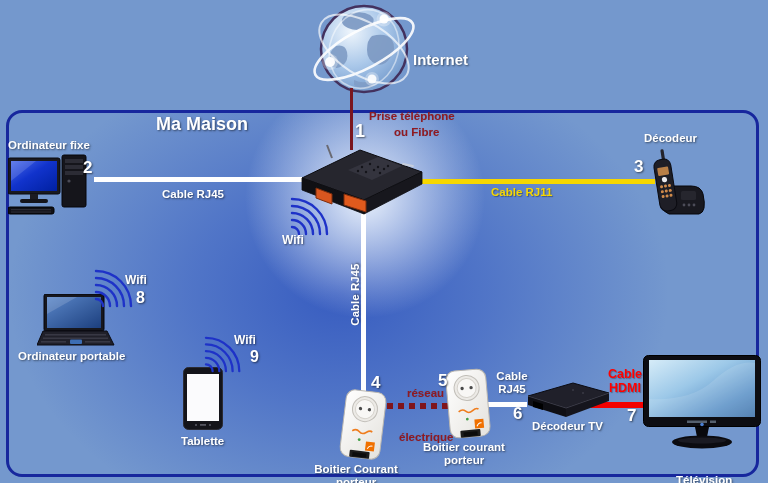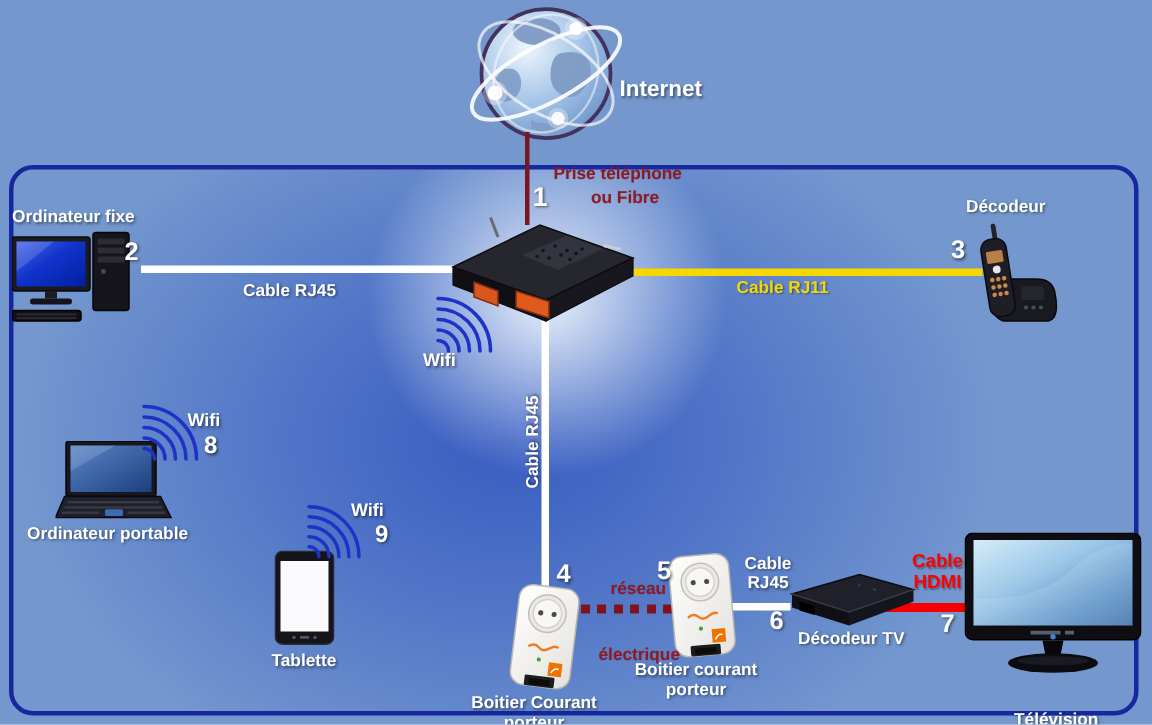--- a/index.html
+++ b/index.html
@@ -107,20 +107,21 @@
     </g>
     <circle cx="20" cy="60" r="5" fill="#fff" opacity="0.95"></circle>
       <circle cx="20" cy="60" r="8" fill="#fff" opacity="0.3"></circle>
     <circle cx="74" cy="17" r="4.5" fill="#fff" opacity="0.95"></circle>
       <circle cx="74" cy="17" r="7.5" fill="#fff" opacity="0.3"></circle>
     <circle cx="62" cy="77" r="4.5" fill="#fff" opacity="0.9"></circle>
       <circle cx="62" cy="77" r="7" fill="#fff" opacity="0.3"></circle>
   </svg>
   <div class="lbl" id="internet-label">Internet</div>
 
+  <div class="lbl" id="title">Ma Maison</div>
 
   <div class="cable" id="fibre-line"></div>
   <div class="lbl maroon" id="conn1-l1">Prise téléphone</div>
   <div class="lbl maroon" id="conn1-l2">ou Fibre</div>
   <div class="num" id="num1">1</div>
 
   <svg class="dev" style="left:296px;top:142px;z-index:2;" width="130" height="80" viewBox="0 0 130 80">
     <path d="M36 16 L31 3" stroke="#6a6a72" stroke-width="2"></path>
     <polygon points="6,36 64,8 126,30 68,58" fill="#26262E" stroke="#0C0C10" stroke-width="1"></polygon>
     <polygon points="68,58 126,30 126,42 68,72" fill="#17171D" stroke="#0C0C10" stroke-width="0.8"></polygon>

